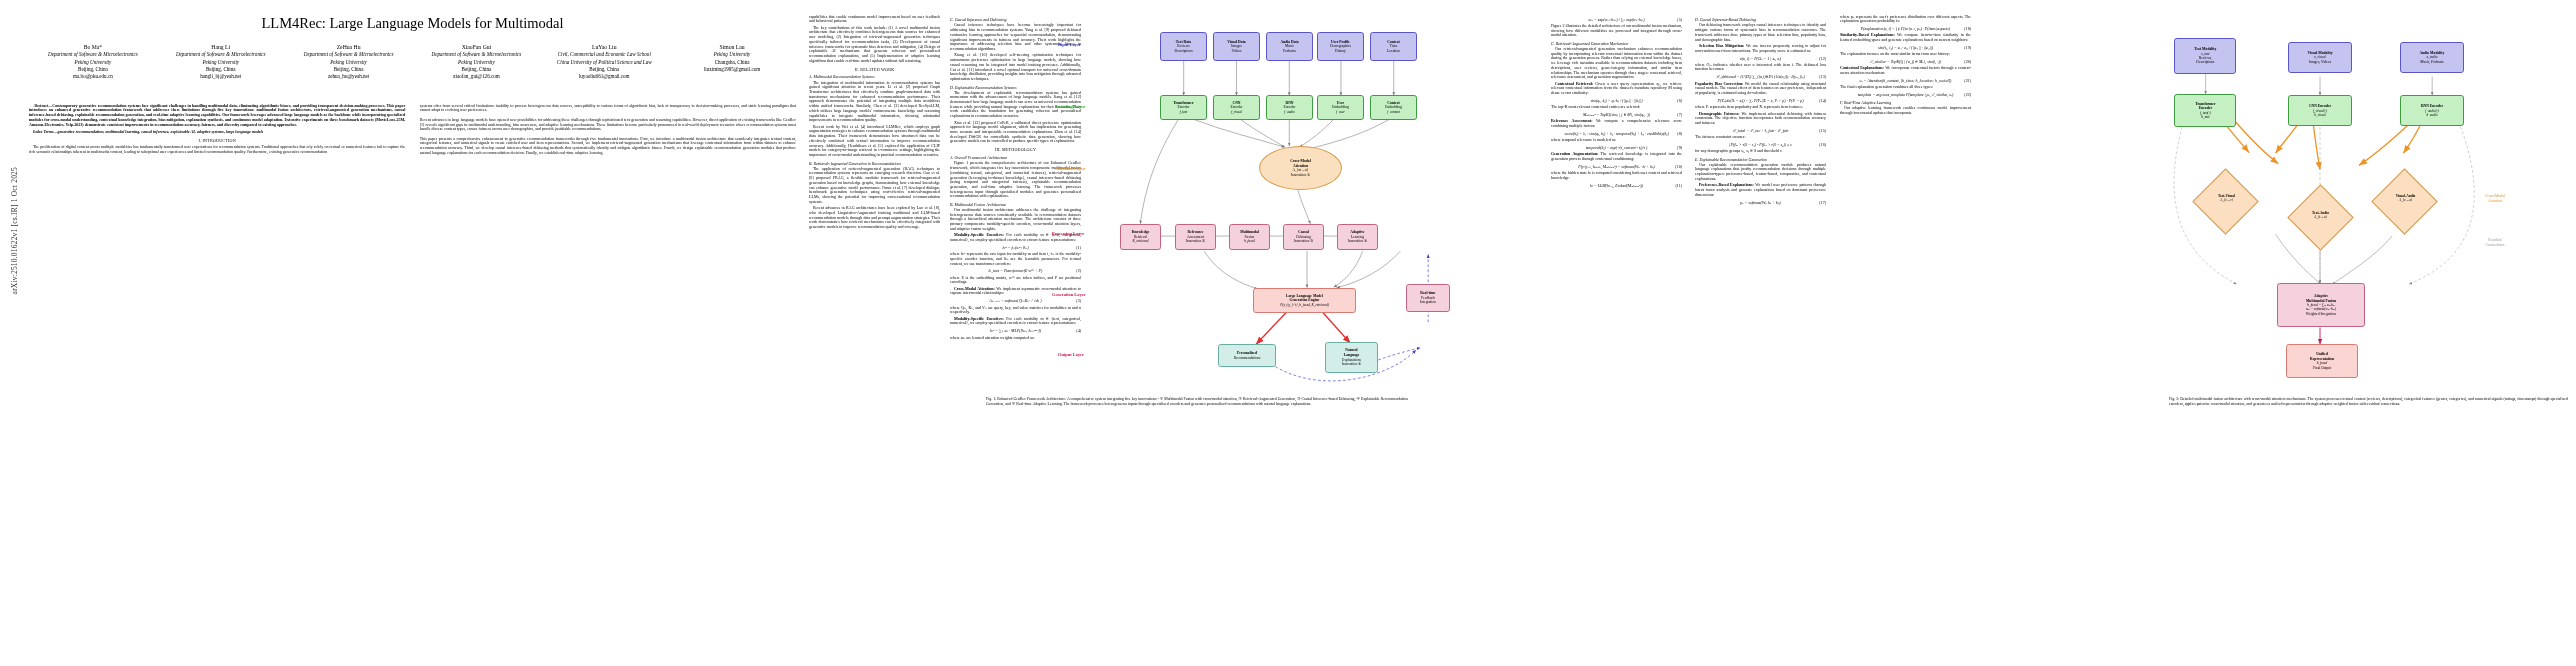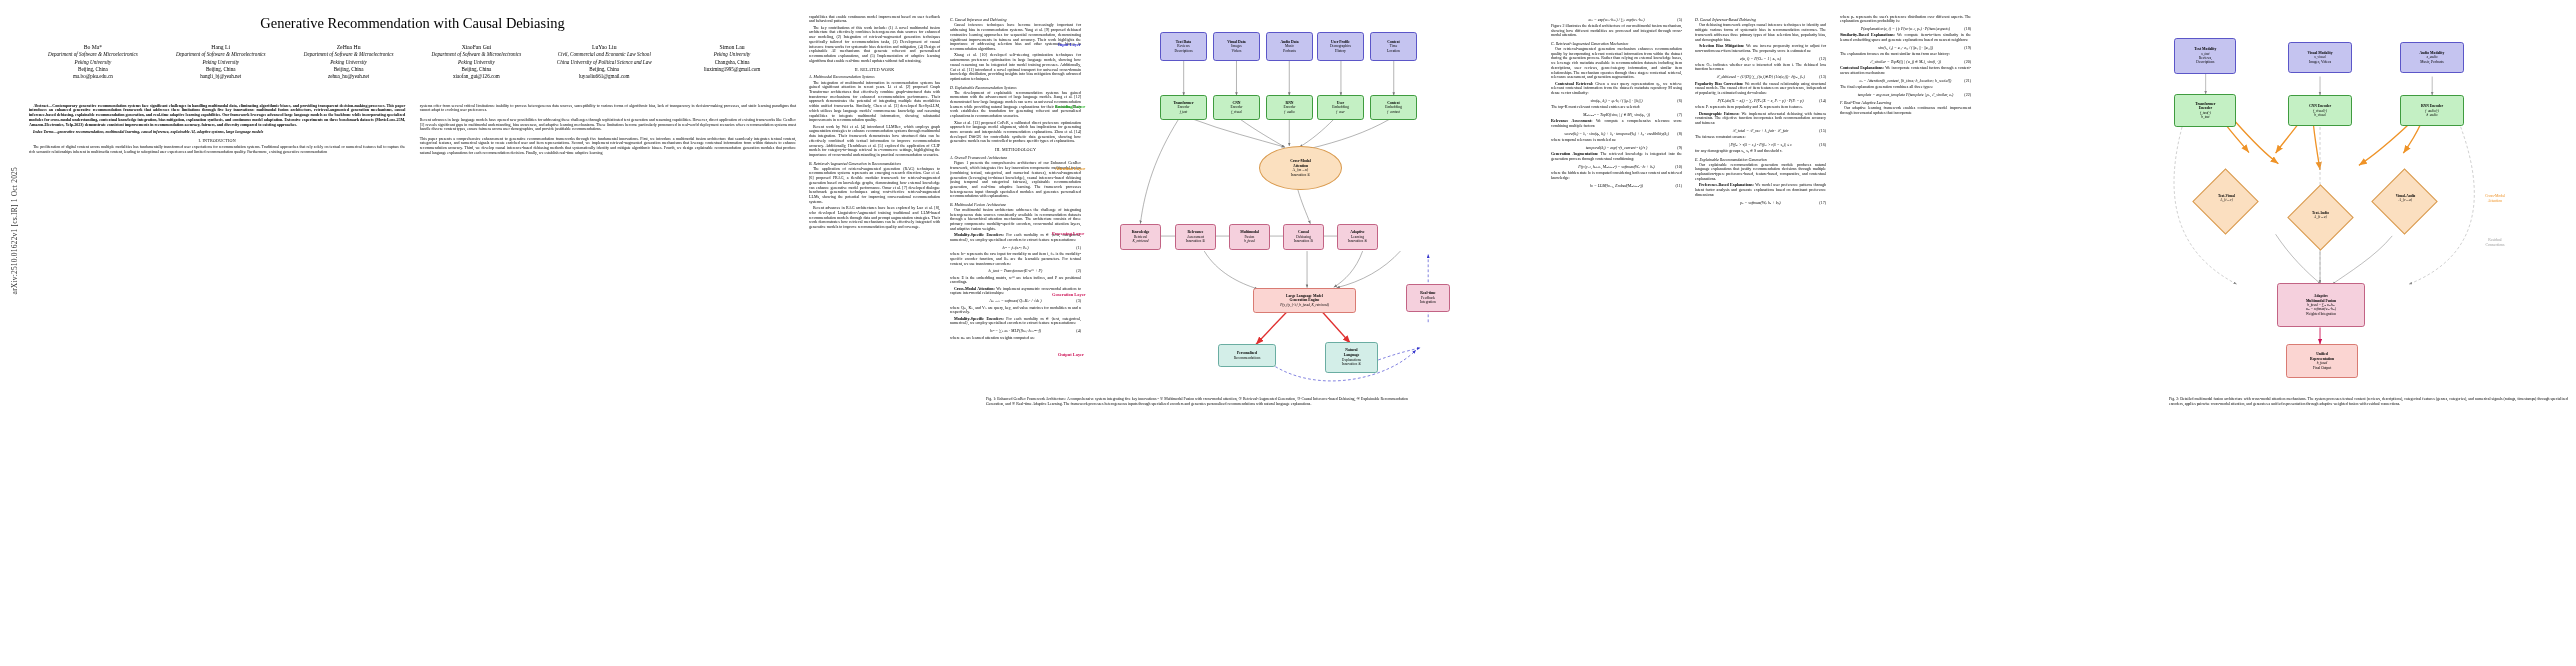--- a/index.html
+++ b/index.html
@@ -71,21 +71,21 @@
 </style>
 </head>
 <body>
 
 <div class="page">
 
   <div class="arxiv-stamp">arXiv:2510.01622v1  [cs.IR]  1 Oct 2025</div>
 
   <div id="titleblock">
     <div class="ttl">
-      <div>Generative Recommendation with Causal Debiasing</div>
+      <div>LLM4Rec: Large Language Models for Multimodal</div>
     </div>
     <div class="authors">
       <div class="acell">
         <div class="aname">Bo Ma*</div>
         <div class="aff">Department of Software &amp; Microelectronics</div>
         <div class="aff">Peking University</div>
         <div>Beijing, China</div>
         <div class="amail">ma.bo@pku.edu.cn</div>
       </div>
       <div class="acell">

